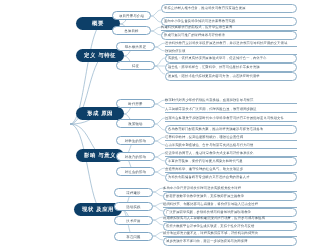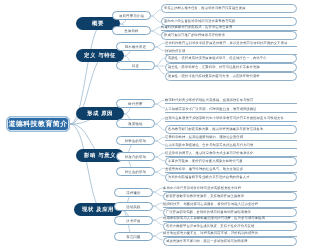--- a/index.html
+++ b/index.html
@@ -91,23 +91,20 @@
       <path d="M153 192 C 158 192, 158 196, 163 196"></path>
       <path d="M153 206 C 158 206, 158 203, 163 203"></path>
       <path d="M153 206 C 158 206, 158 211, 163 211"></path>
       <path d="M153 220 C 158 220, 158 217, 163 217"></path>
       <path d="M153 220 C 158 220, 158 225, 163 225"></path>
       <path d="M153 236 C 158 236, 158 232, 163 232"></path>
       <path d="M153 236 C 158 236, 158 240, 163 240"></path>
     </g>
   </svg>
 
-  <div class="node root" style="left:6px;top:116px;width:64px;height:16px;">
-    <span>道德科技教育简介</span>
-  </div>
 
   <div class="node branch" style="left:76px;top:17px;width:44px;height:13px;">
     <span class="btxt">概要</span>
   </div>
   <div class="sub" style="left:112px;top:11px;width:39px;height:9px;">
     <span>项目背景与介绍</span>
   </div>
   <div class="leaf pill" style="left:161px;top:4px;width:136px;height:9px;">
     <span>坚持立德树人根本任务，推动科技与教育深度融合发展</span>
   </div>

